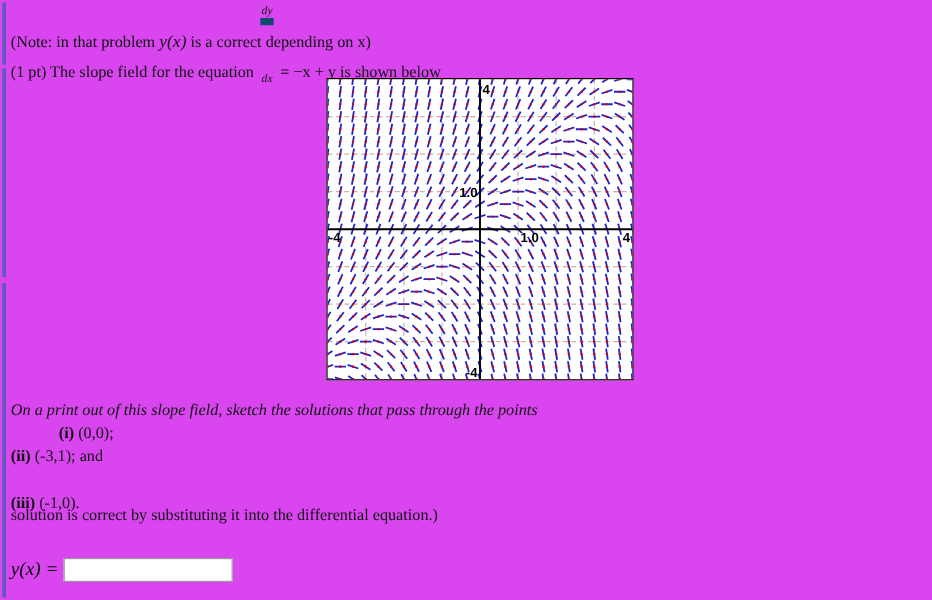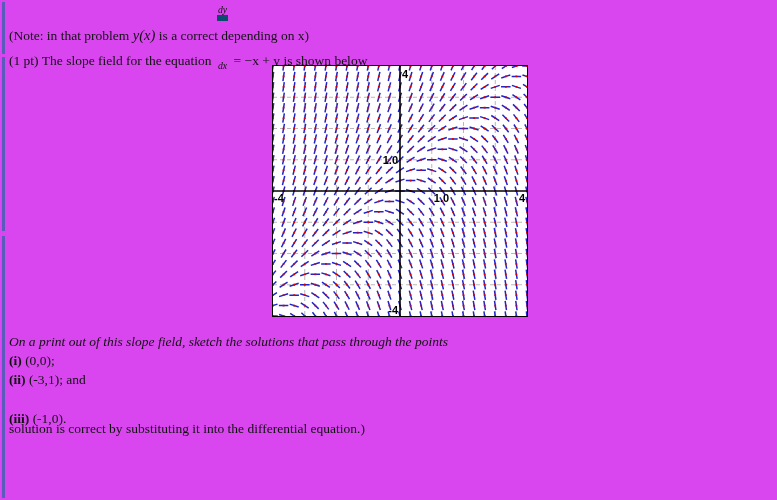--- a/index.html
+++ b/index.html
@@ -142,29 +142,33 @@
         <text x="125.0" y="248.0" text-anchor="end" class="tick-label">-4</text>
         <text x="252.0" y="136.0" text-anchor="end" class="tick-label">4</text>
         <text x="1.0" y="136.0" text-anchor="start" class="tick-label">-4</text>
         <text x="125.0" y="97.8" text-anchor="end" class="tick-label">1.0</text>
         <text x="160.8" y="136.0" text-anchor="start" class="tick-label">1.0</text>
       </svg>
   </div>
 
   <div class="txt" style="top:333px;font-style:italic;">On a print out of this slope field, sketch the solutions that pass through the points</div>
 
-  <div class="txt" style="top:352px;">
+  <div class="txt" style="top:352px;margin-left:40px;">
     <span class="bold">(i)</span>
     <span>(0,0);</span>
   </div>
   <div class="txt" style="top:371px;">
     <span class="bold">(ii)</span>
     <span>(-3,1); and</span>
   </div>
   <div class="txt" style="top:410px;font-family:Liberation Serif, serif;">
     <span class="bold">(iii)</span>
     <span>(-1,0).</span>
   </div>
 
   <div class="txt" style="top:420px;text-align:right;">solution is correct by substituting it into the differential equation.)</div>
 
+  <div id="answer-row">
+    <span class="lbl mi">y(x) =</span>
+    <input id="answer-input" type="text" placeholder="" style="">
+  </div>
 
 </div>
 
 </body></html>

